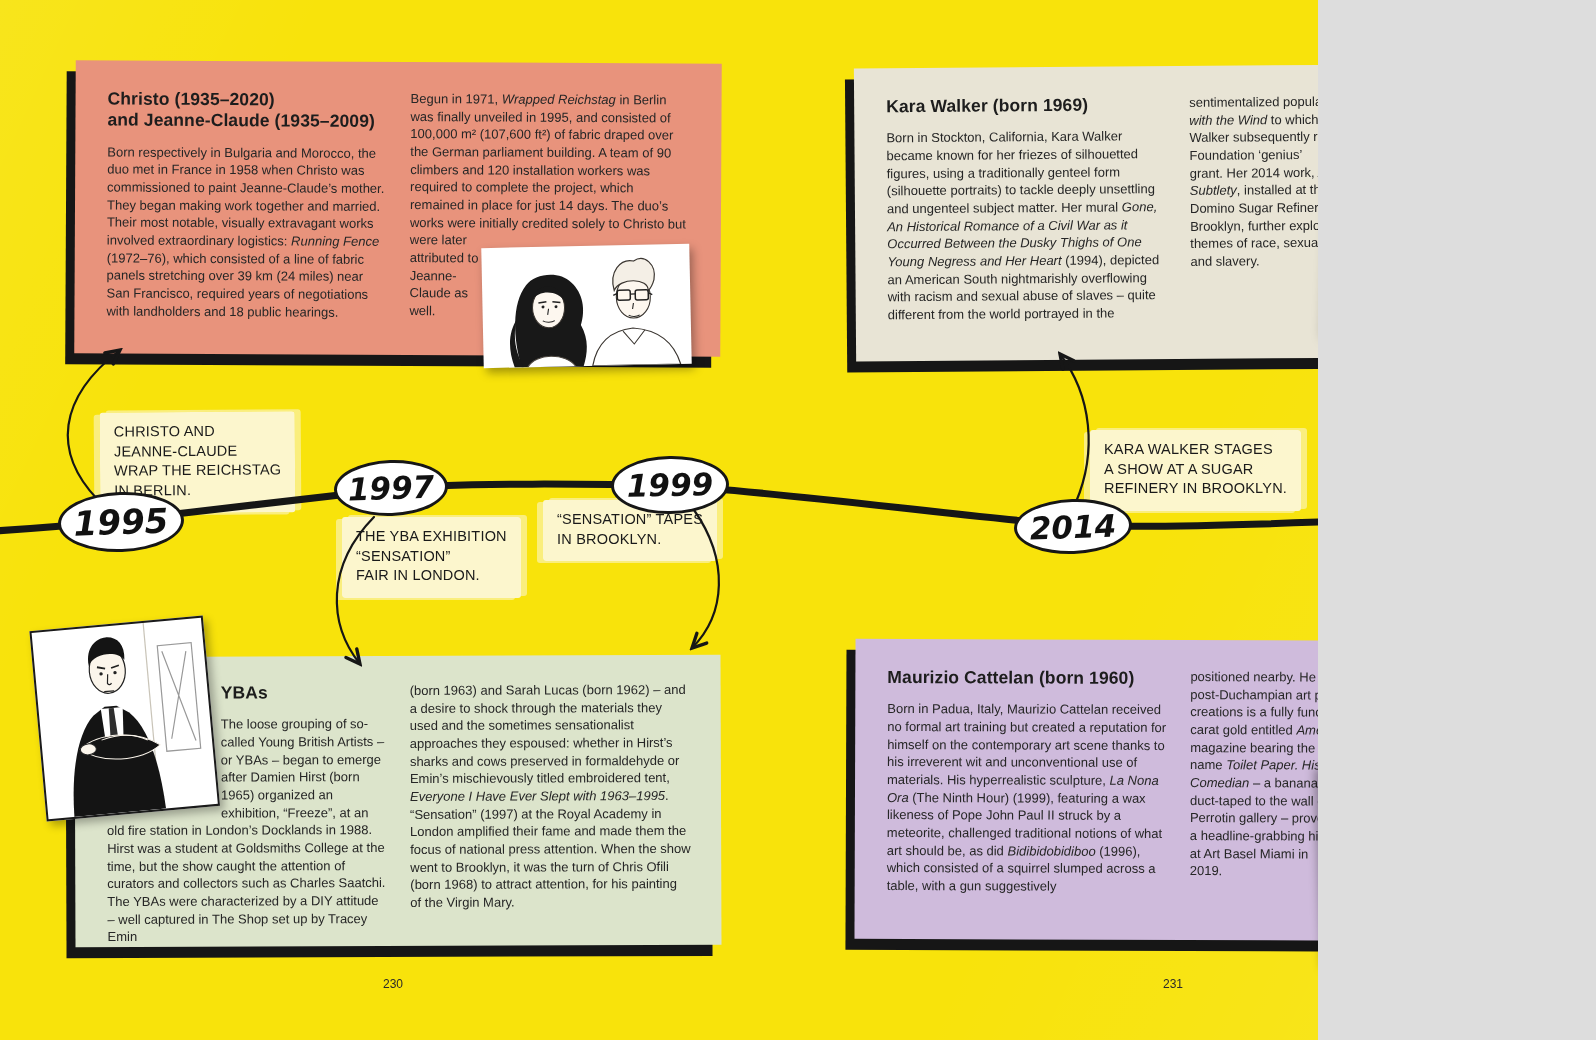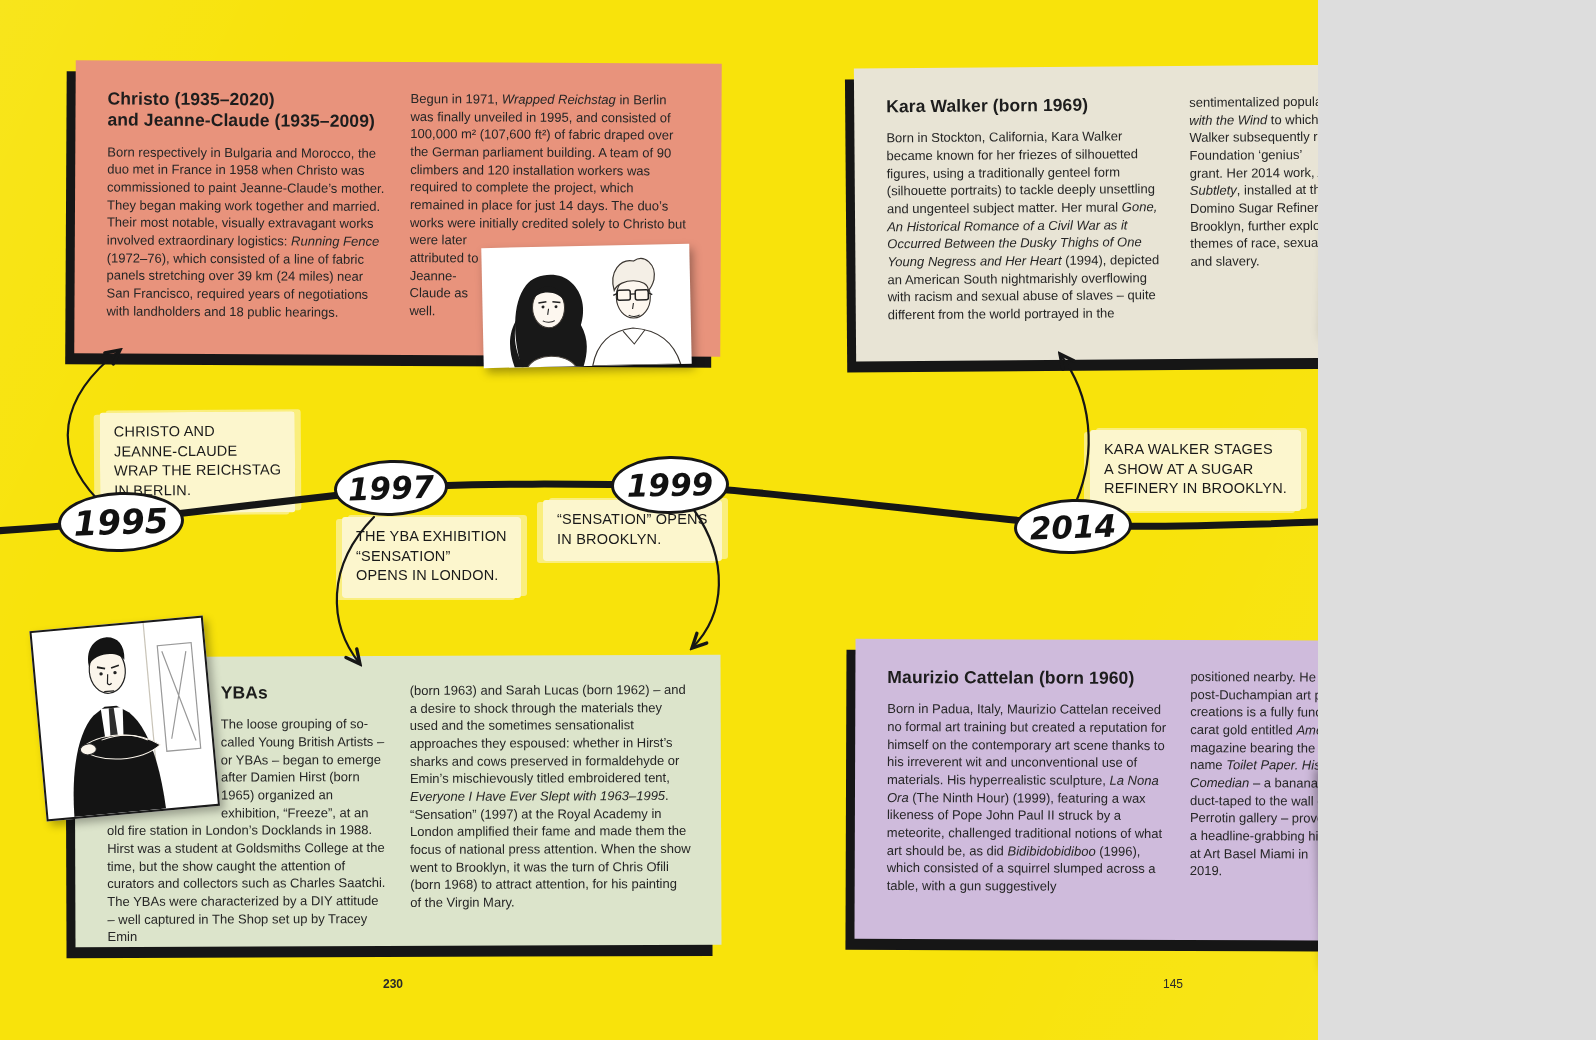--- a/index.html
+++ b/index.html
@@ -64,21 +64,21 @@
     white-space:pre-line;letter-spacing:.2px;border-radius:3px;font-weight:500;
     box-shadow:-6px 2px 0 rgba(252,247,221,.55), 6px -2px 0 rgba(252,247,221,.55);
   }
   .n1{left:100px;top:412px;transform:rotate(-.4deg);}
   .n2{left:342px;top:517px;}
   .n3{left:543px;top:500px;}
   .n4{left:1090px;top:430px;}
   .n5{left:1302px;top:540px;}
   
   .pagenum{position:absolute;z-index:1;font-size:12px;color:#2a2a2a;}
-  .pn-left{left:383px;top:977px;font-weight:bold;}
+  .pn-left{left:383px;top:977px;}
   .pn-right{left:1163px;top:977px;}
 </style>
 </head>
 <body>
 
 <div class="spread">
 
   <section class="card card-christo">
     <div class="cols">
       <div class="col">
@@ -273,23 +273,23 @@
   <div class="bubble b2019">
       <span>2019</span>
     </div>
 
   <div class="note n1">CHRISTO AND
 JEANNE-CLAUDE
 WRAP THE REICHSTAG
 IN BERLIN.</div>
   <div class="note n2">THE YBA EXHIBITION
 “SENSATION”
-OPENS IN LONDON.</div>
-  <div class="note n3">“SENSATION” OPENS
+FAIR IN LONDON.</div>
+  <div class="note n3">“SENSATION” TAPES
 IN BROOKLYN.</div>
   <div class="note n4">KARA WALKER STAGES
 A SHOW AT A SUGAR
 REFINERY IN BROOKLYN.</div>
 
   <div class="pagenum pn-left">230</div>
-  <div class="pagenum pn-right">145</div>
+  <div class="pagenum pn-right">231</div>
 
 </div>
 
 </body></html>

